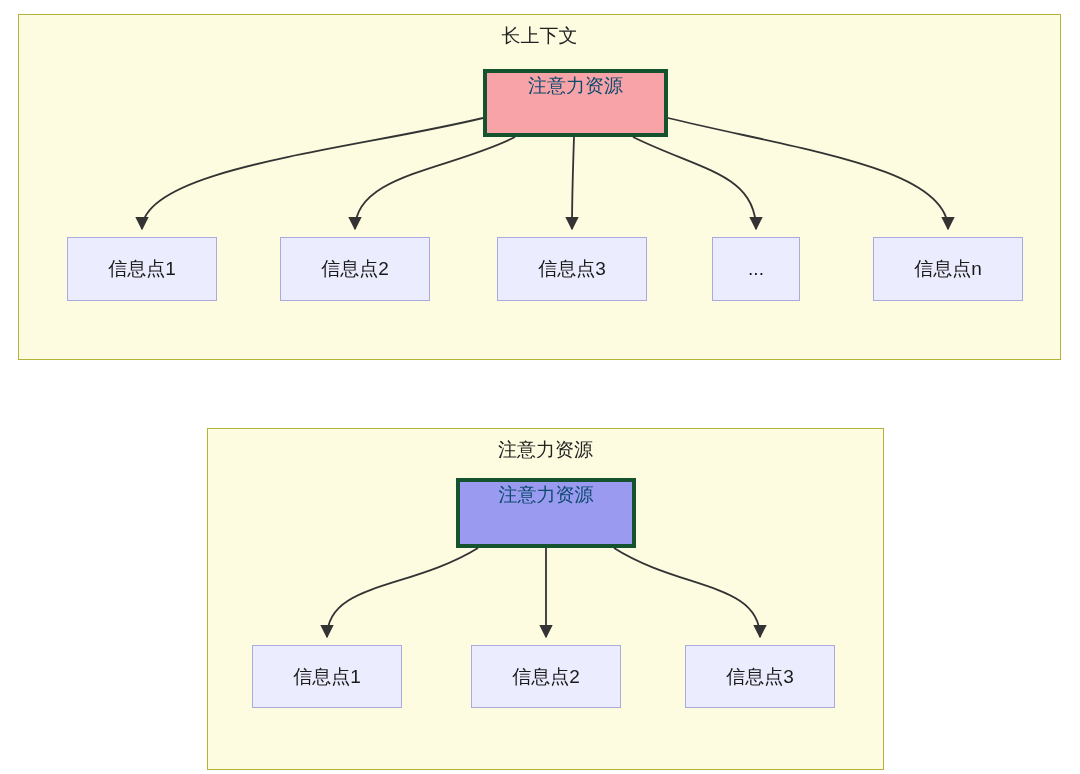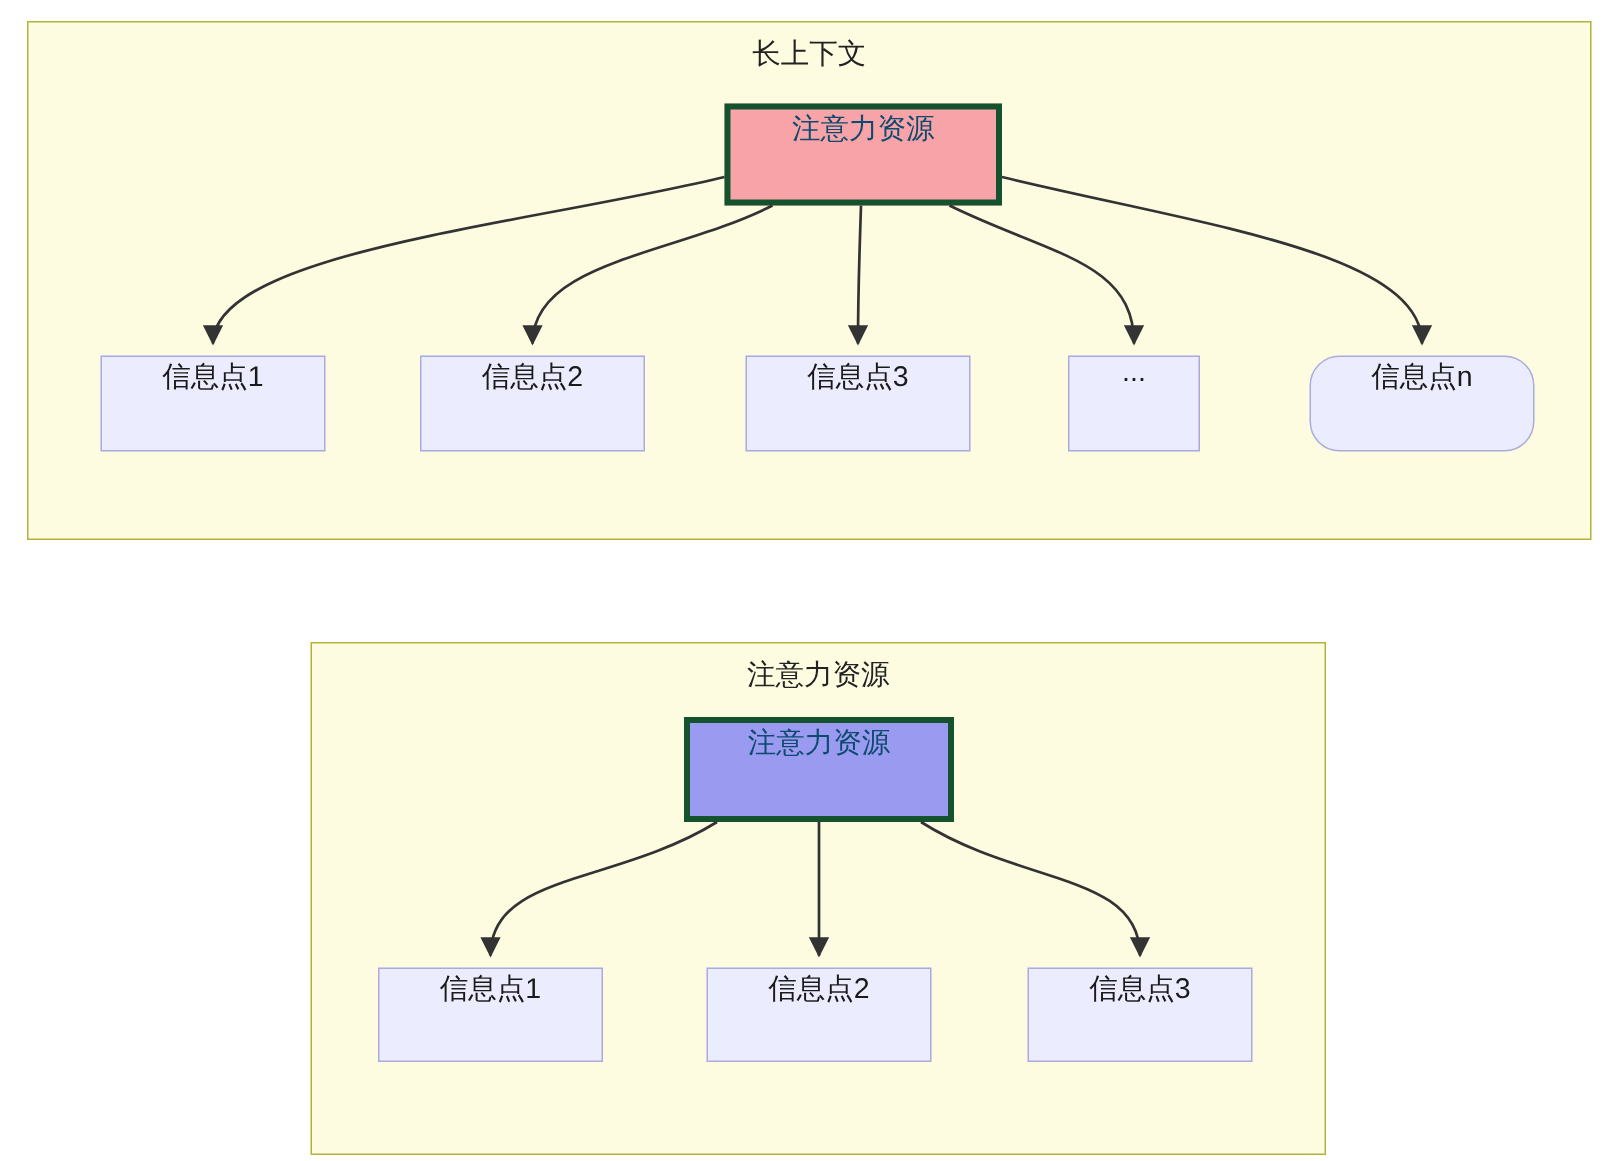--- a/index.html
+++ b/index.html
@@ -39,20 +39,21 @@
     color: #0c4a6e;
     z-index: 2;
   }
   .attention-long { background: #f8a3a8; }
   .attention-short { background: #9a9af0; }
   .info-node {
     position: absolute;
     background: #ececff;
     border: 1px solid #aaaadd;
     display: flex;
+    align-items: center;
     justify-content: center;
     font-size: 19px;
     color: #1a1a1a;
     z-index: 2;
   }
   .edges {
     position: absolute;
     top: 0;
     left: 0;
     width: 1080px;
@@ -79,21 +80,21 @@
   </div>
   <div class="info-node" style="left:280px; top:237px; width:150px; height:64px;">
     <span>信息点2</span>
   </div>
   <div class="info-node" style="left:497px; top:237px; width:150px; height:64px;">
     <span>信息点3</span>
   </div>
   <div class="info-node" style="left:712px; top:237px; width:88px;  height:64px;">
     <span>...</span>
   </div>
-  <div class="info-node" style="left:873px; top:237px; width:150px; height:64px;border-radius:20px;">
+  <div class="info-node" style="left:873px; top:237px; width:150px; height:64px;">
     <span>信息点n</span>
   </div>
 
   <div class="container-box" style="left:207px; top:428px; width:677px; height:342px;">
     <div class="container-title">注意力资源</div>
   </div>
 
   <div class="attention-box attention-short" style="left:456px; top:478px; width:180px; height:70px;">
     <span>注意力资源</span>
   </div>

